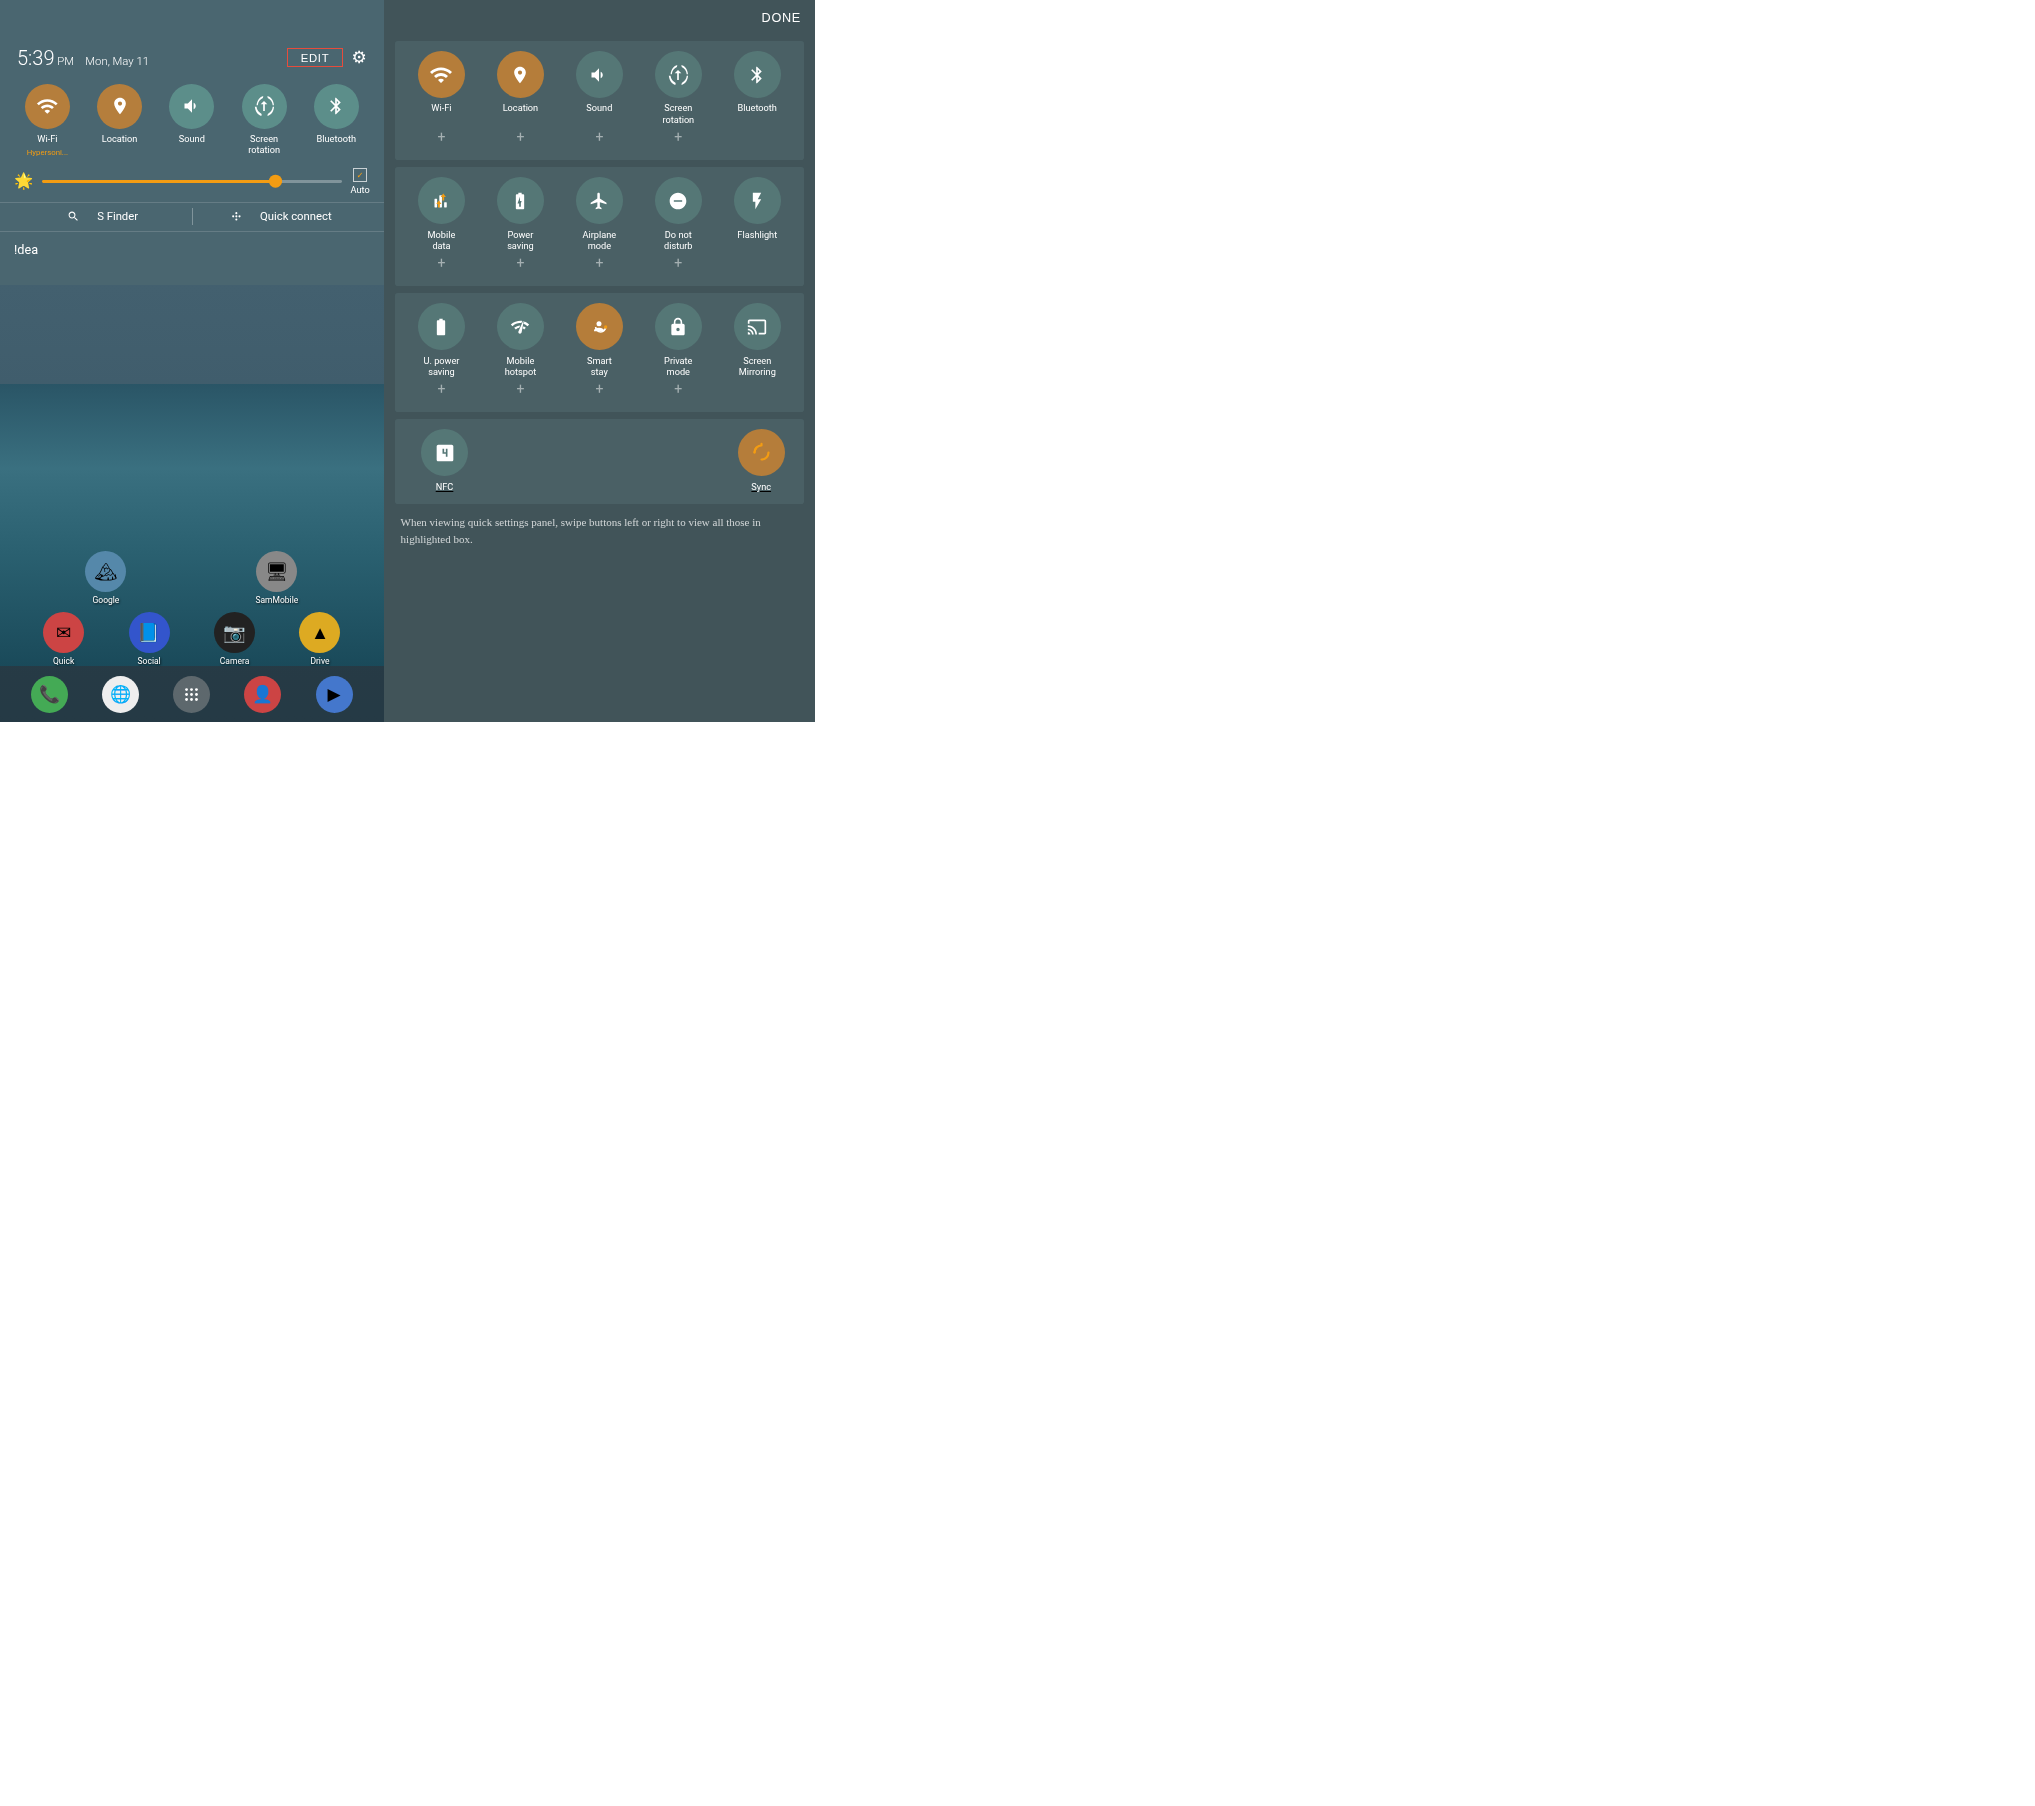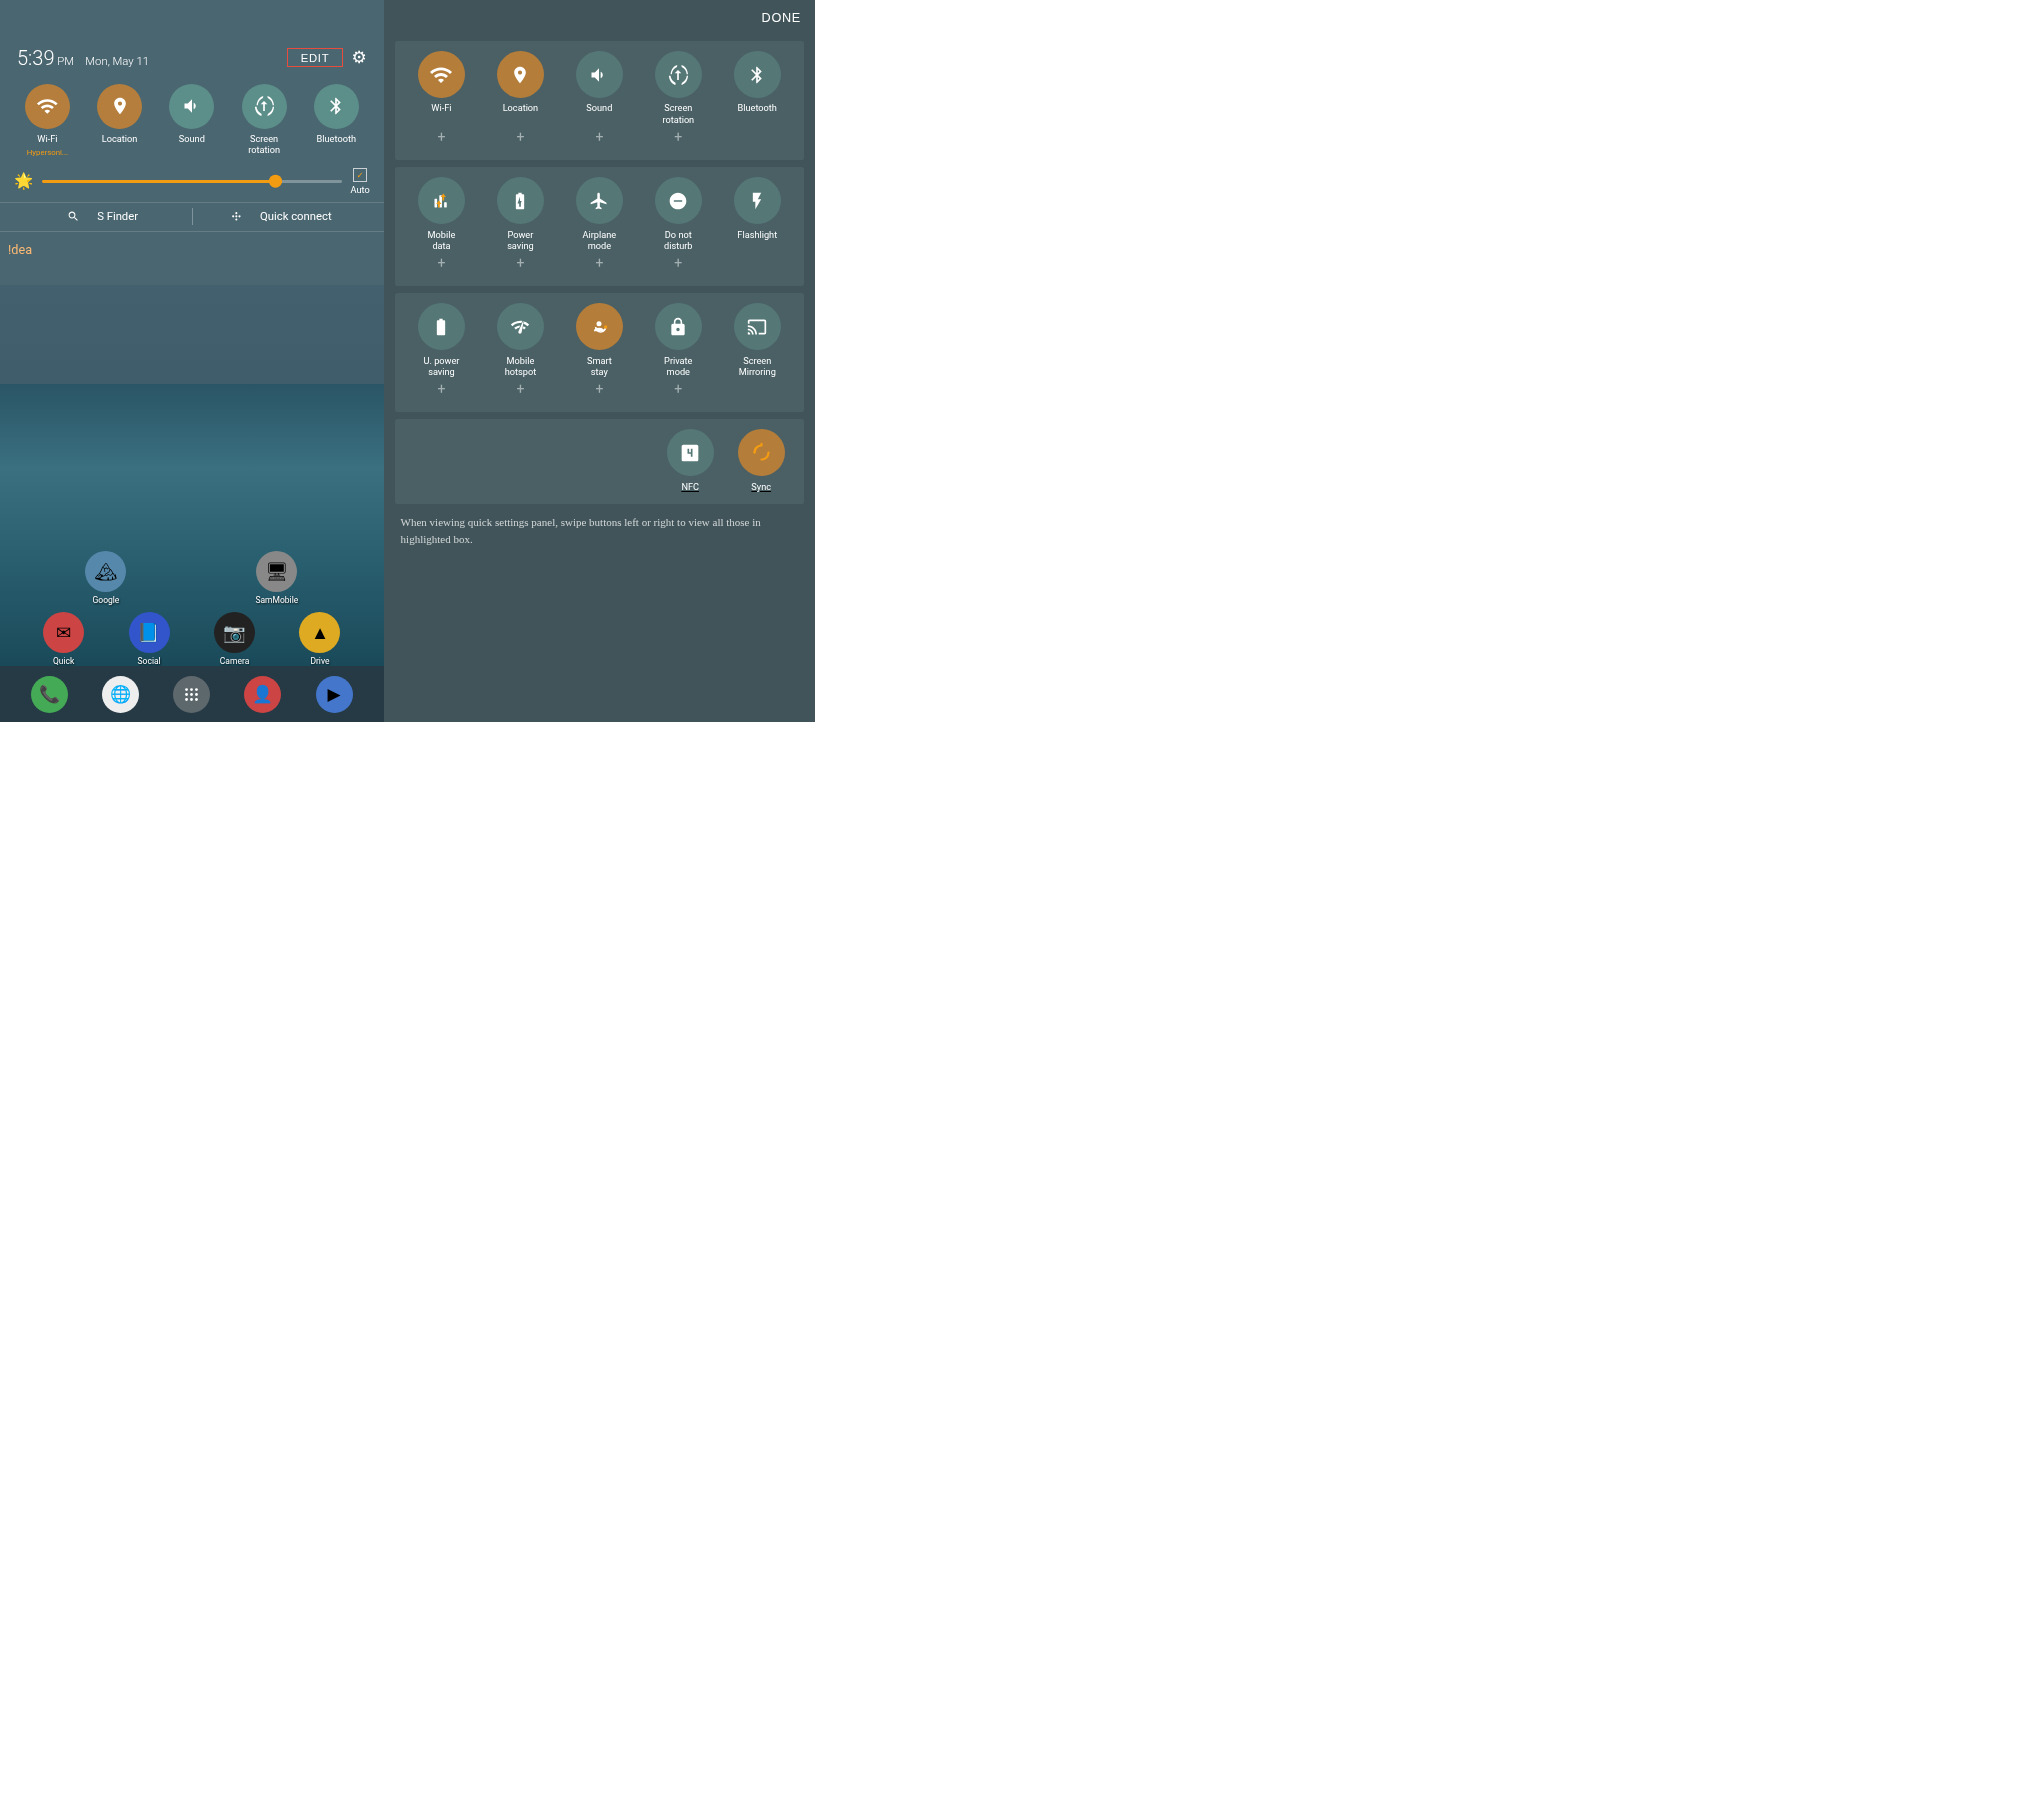--- a/index.html
+++ b/index.html
@@ -161,23 +161,23 @@
       flex: 1;
       justify-content: center;
     }
     .search-divider {
       width: 0.7px;
       height: 17px;
       background: rgba(255,255,255,0.3);
     }
 
     .idea-text {
-      color: #fdba74;
+      color: #ffffff;
       font-size: 12.7px;
-      padding: 10px 8px;
+      padding: 10px 14px;
     }
 
     .wallpaper-area {
       position: absolute;
       bottom: 0;
       left: 0;
       right: 0;
       height: 437px;
       background: linear-gradient(180deg, rgba(60,90,110,0.5) 0%, rgba(40,70,90,0.6) 100%);
       overflow: hidden;
@@ -664,21 +664,21 @@
     <div class="plus-row">
       <span class="plus-icon">+</span>
       <span class="plus-icon">+</span>
       <span class="plus-icon">+</span>
       <span class="plus-icon">+</span>
       <span class="plus-icon"></span>
     </div>
   </div>
 
   <div class="edit-grid-section" style="min-height:85px;">
-    <div class="grid-row" style="justify-content:flex-end; padding-left:7px;text-decoration:underline;">
+    <div class="grid-row" style="justify-content:space-between; padding-left:7px;text-decoration:underline;">
 
       <div class="edit-tile">
         <div class="edit-circle">
           <svg width="20" height="20" viewBox="0 0 24 24" fill="white">
               <path d="M20 2H4c-1.1 0-2 .9-2 2v16c0 1.1.9 2 2 2h16c1.1 0 2-.9 2-2V4c0-1.1-.9-2-2-2zm-5 14.5h-2V13H9V7h2v4h2V7h2v9.5z"></path>
             </svg>
         </div>
         <span class="edit-tile-label">NFC</span>
       </div>
 

